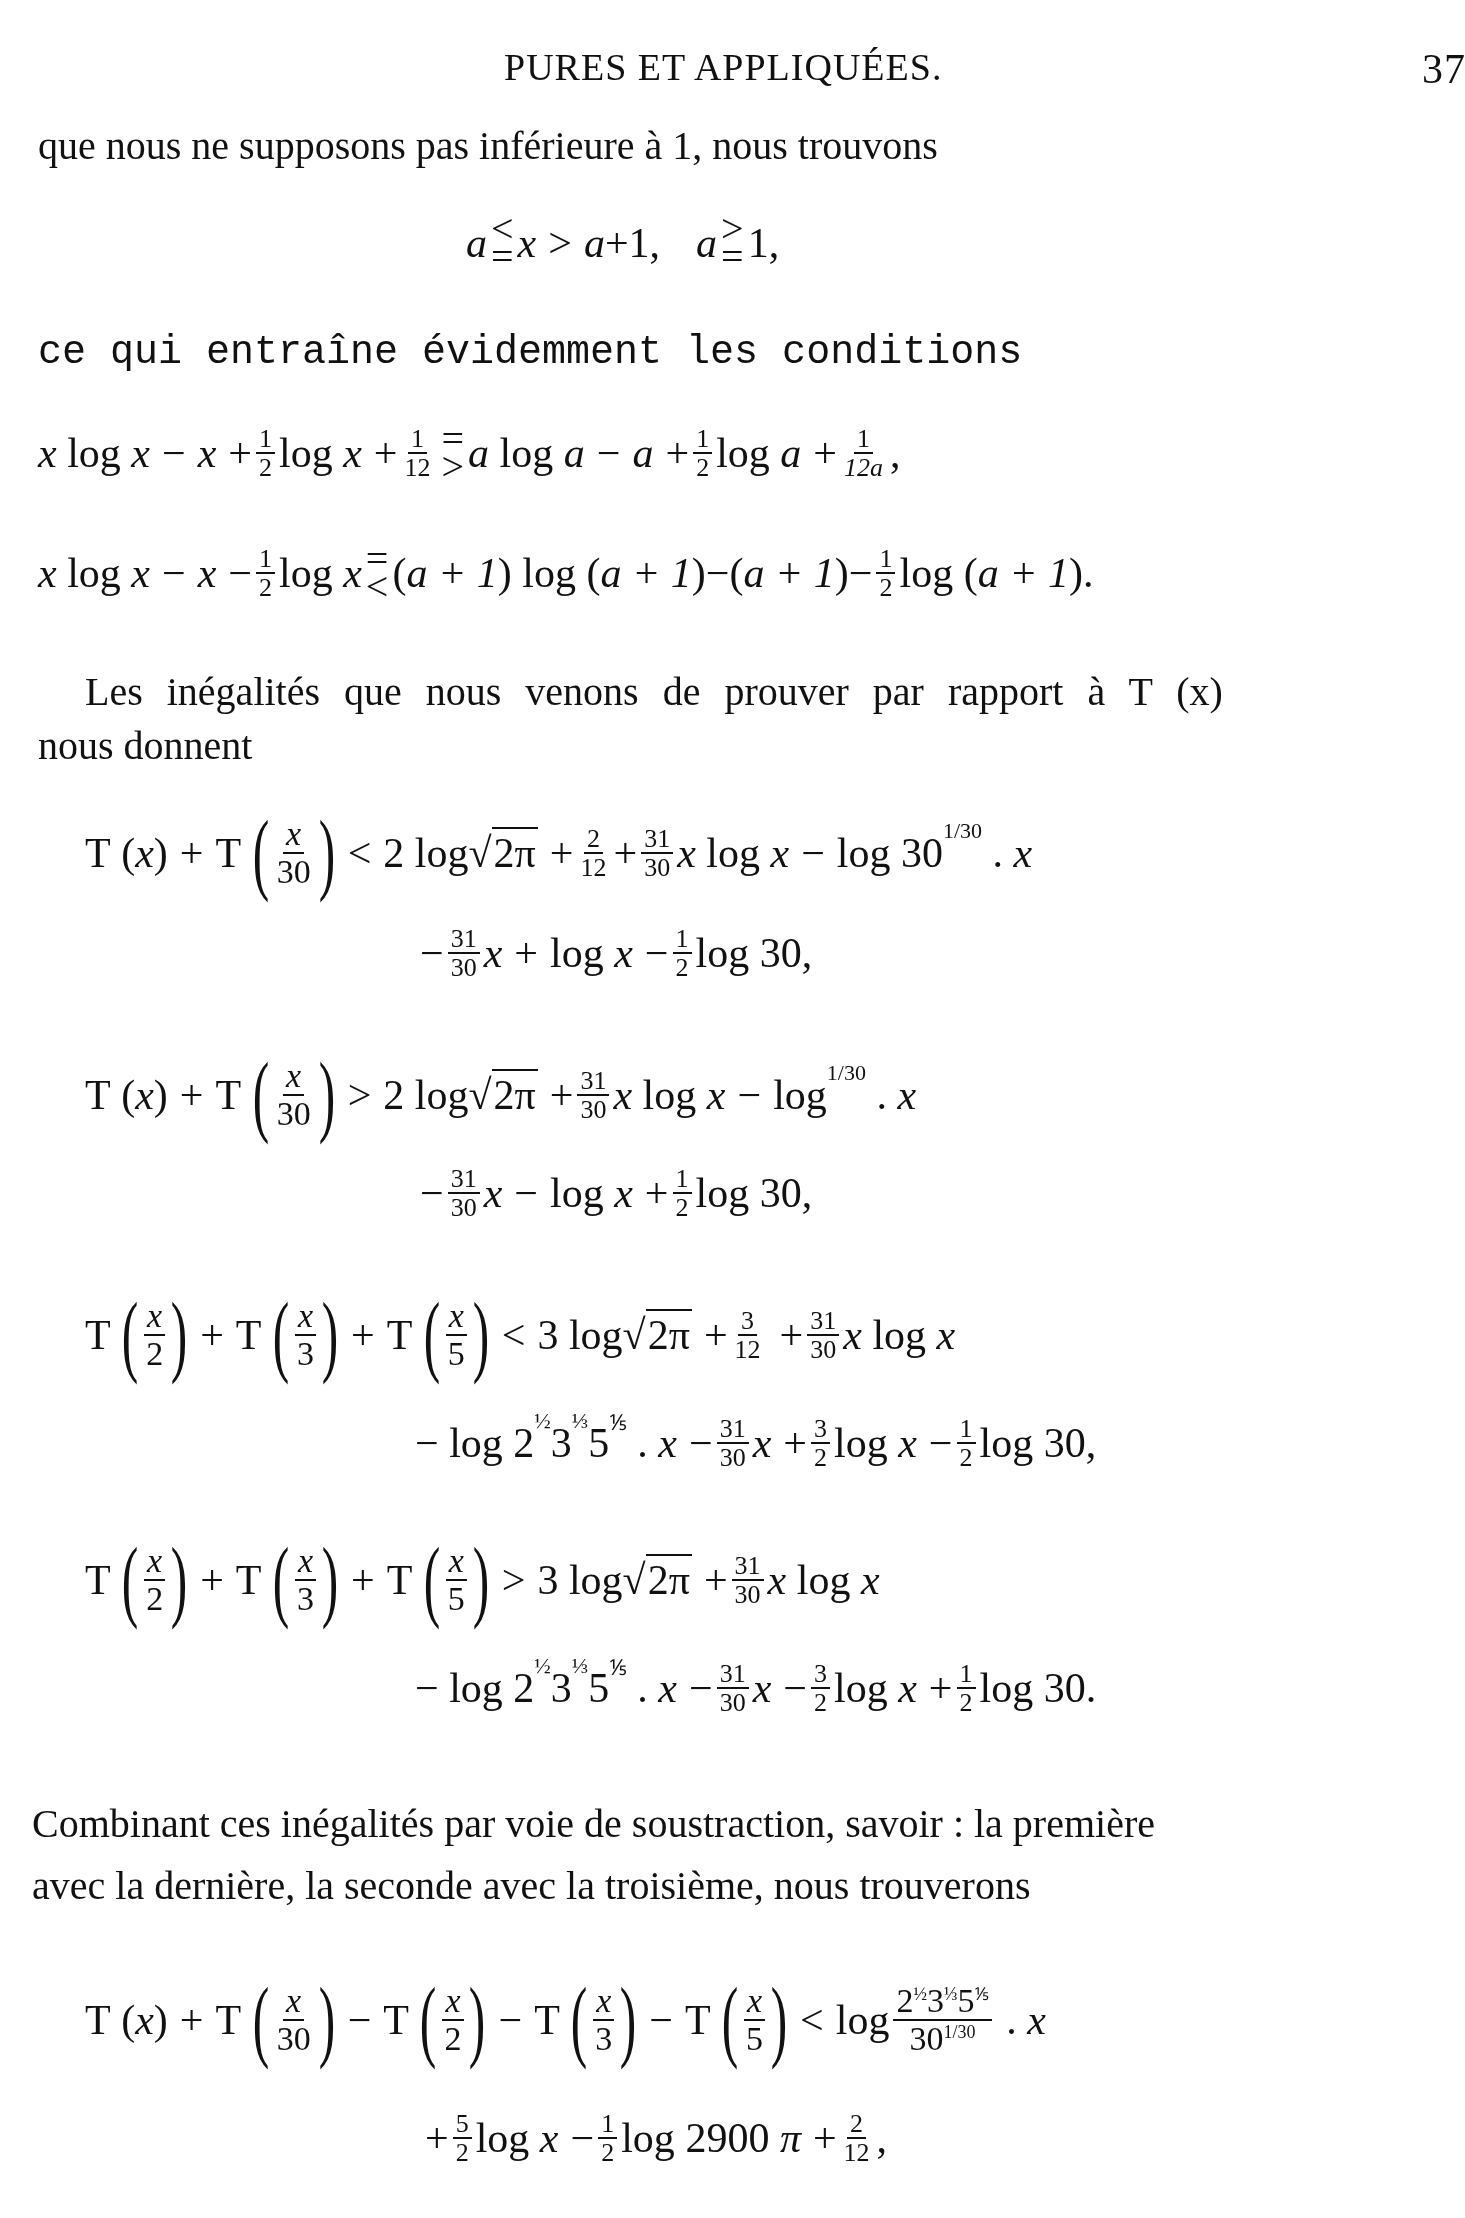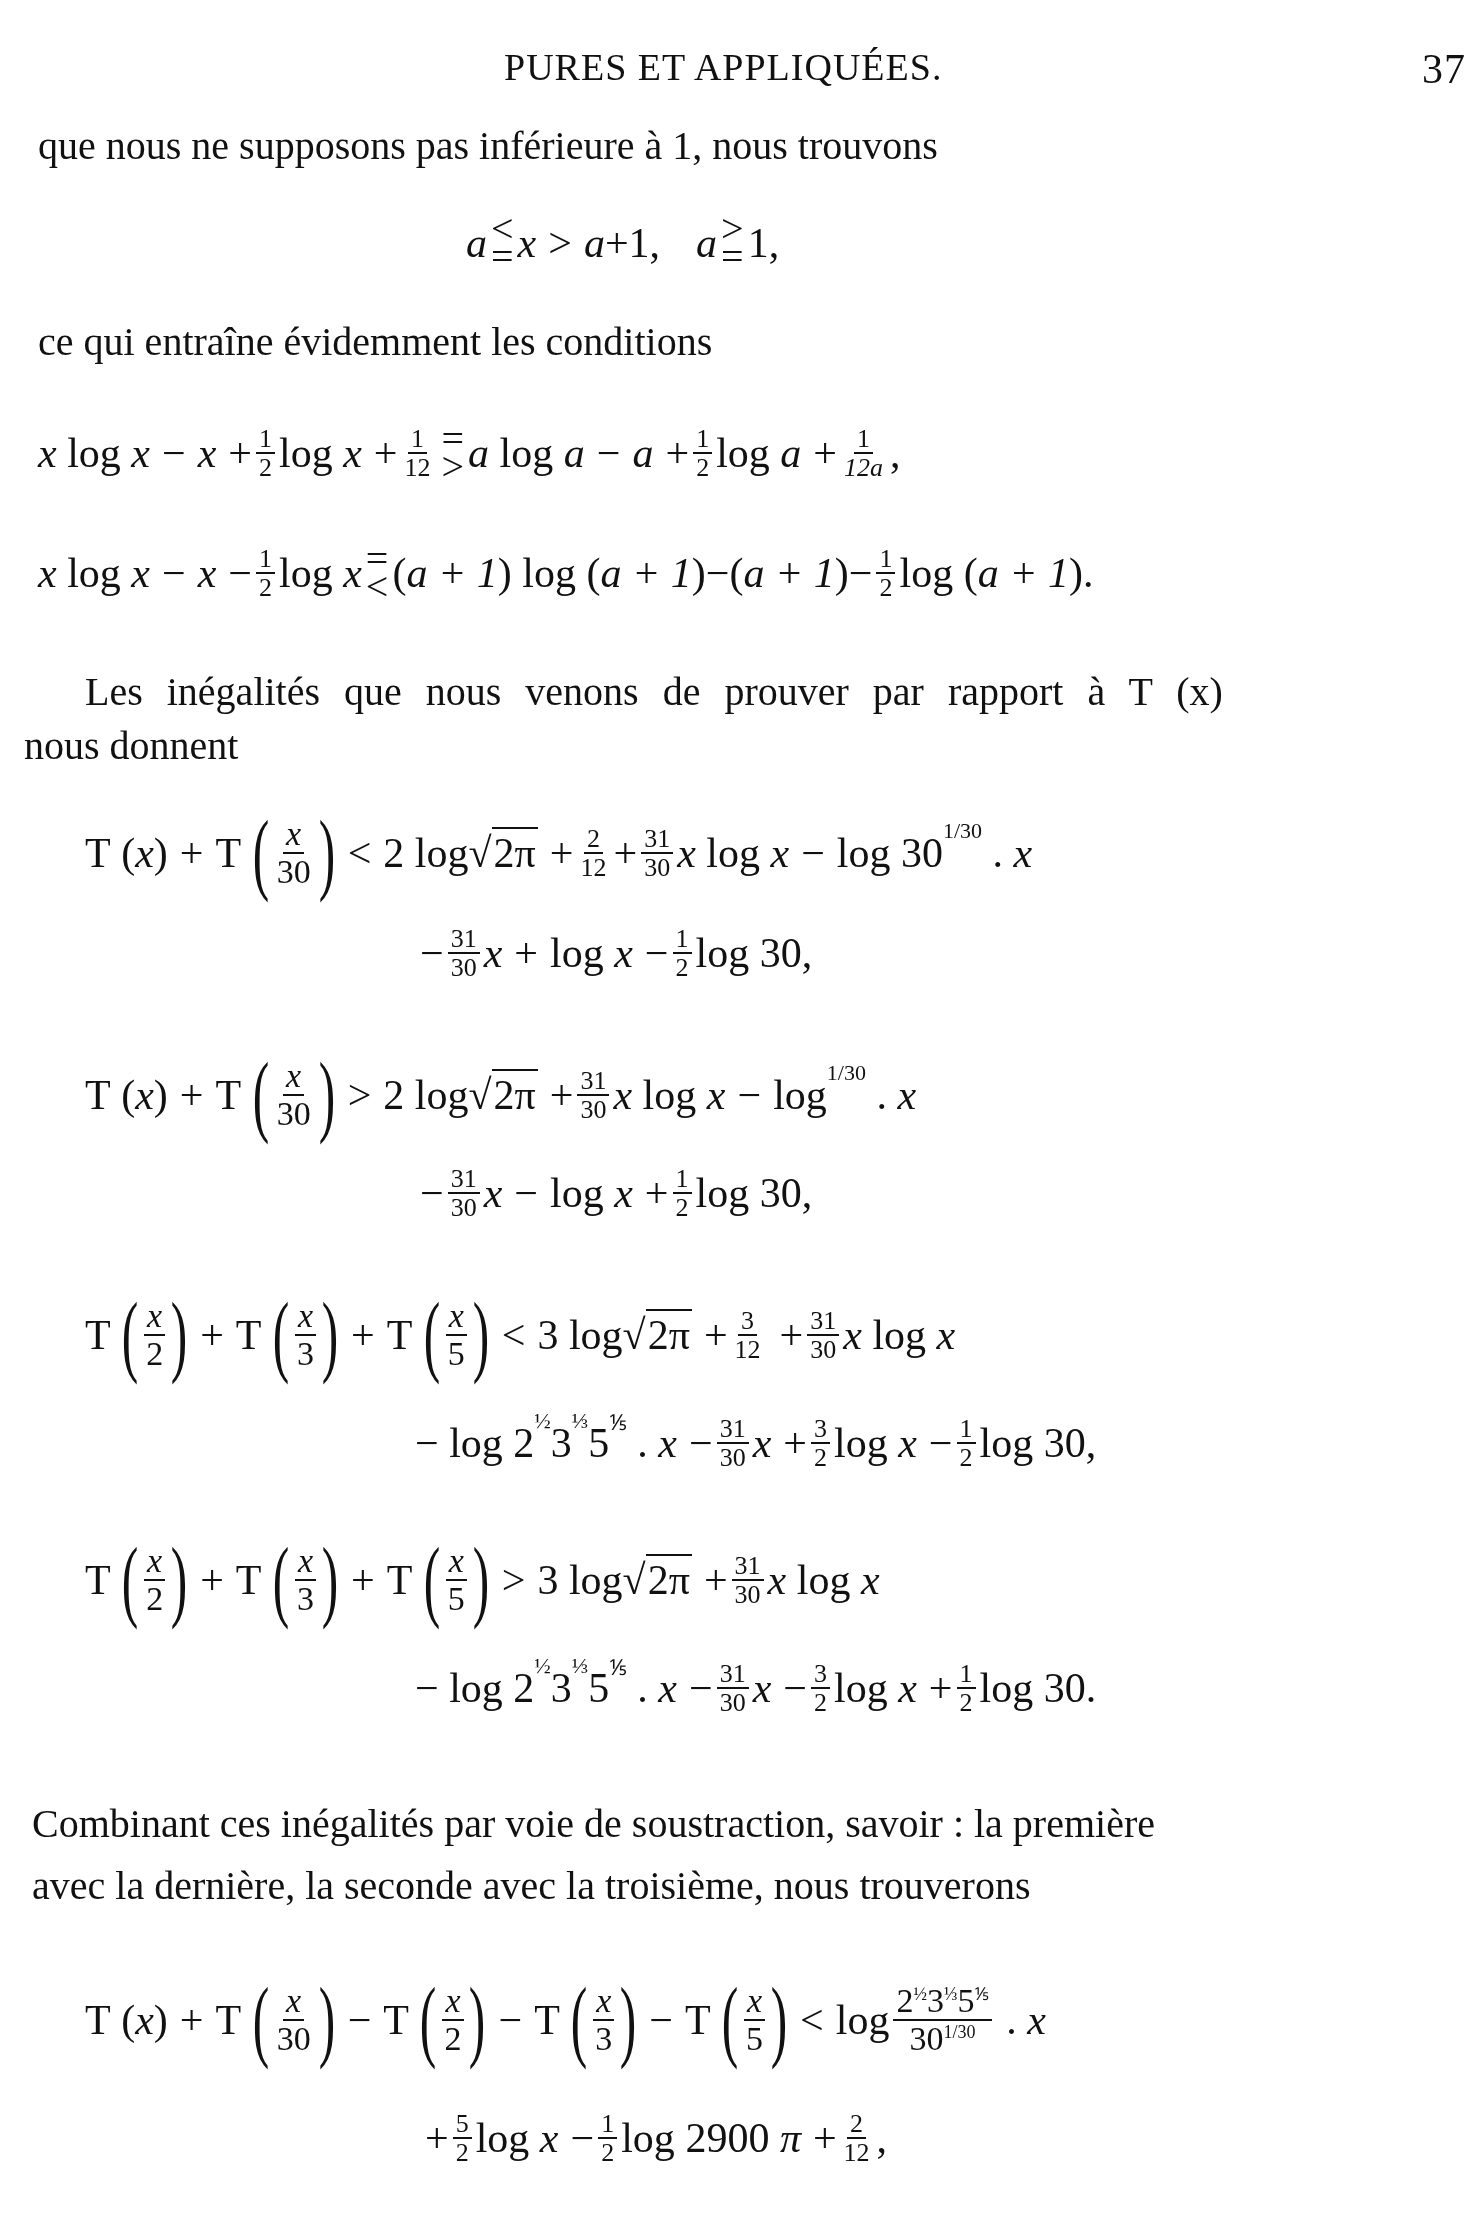--- a/index.html
+++ b/index.html
@@ -49,21 +49,21 @@
     <span class="sp"></span>
   <i>a</i>
   <span class="rel">
       <span>&gt;</span>
       <span>=</span>
     </span>
   <span>1</span>
     <span>,</span>
 </div>
 
-<div class="abs txt" style="left:38px; top:318px;">ce qui entraîne évidemment les conditions</div>
+<div class="abs txt" style="left:38px; top:330px;font-family:Liberation Mono, monospace;">ce qui entraîne évidemment les conditions</div>
 
 <div class="abs eq" style="left:38px; top:425px;">
   <i>x</i>&nbsp;<span>log</span>&nbsp;<i>x</i>
   <span class="sp"></span><span>−</span><span class="sp"></span><i>x</i>
   <span class="sp"></span><span>+</span>
   <span class="frac">
       <span class="num">1</span>
       <span class="den">2</span>
     </span>
   <span>log</span>&nbsp;<i>x</i><span class="sp"></span><span>+</span>
@@ -106,21 +106,21 @@
   <span>−</span><span>(</span><i>a + 1</i><span>)</span>
   <span>−</span>
   <span class="frac">
       <span class="num">1</span>
       <span class="den">2</span>
     </span>
   <span>log</span>&nbsp;<span>(</span><i>a + 1</i><span>)</span><span>.</span>
 </div>
 
 <div class="abs txt" style="left:85px; top:668px; word-spacing:14px;">Les inégalités que nous venons de prouver par rapport à T (x)</div>
-<div class="abs txt" style="left:24px; top:722px;font-family:Liberation Serif, serif;">nous donnent</div>
+<div class="abs txt" style="left:38px; top:722px;font-family:Liberation Serif, serif;">nous donnent</div>
 
 <div class="abs eq" style="left:85px; top:808px;">
   <span>T</span>&nbsp;<span>(</span><i>x</i><span>)</span><span class="sp"></span><span>+</span><span class="sp"></span>
   <span>T</span>&nbsp;<span class="paren">(</span><span class="frac big">
       <span class="num it">x</span>
       <span class="den">30</span>
     </span><span class="paren">)</span>
   <span class="sp"></span><span>&lt;</span><span class="sp"></span>
   <span>2</span>&nbsp;<span>log</span><span class="sqrt">√<span class="rad"><span>2</span><span>π</span></span></span>
   <span class="sp"></span><span>+</span>

